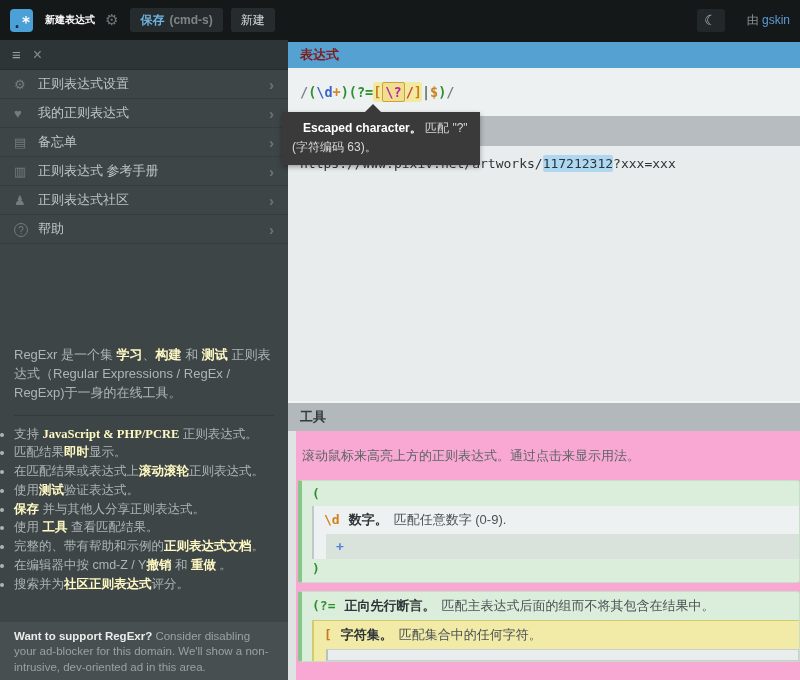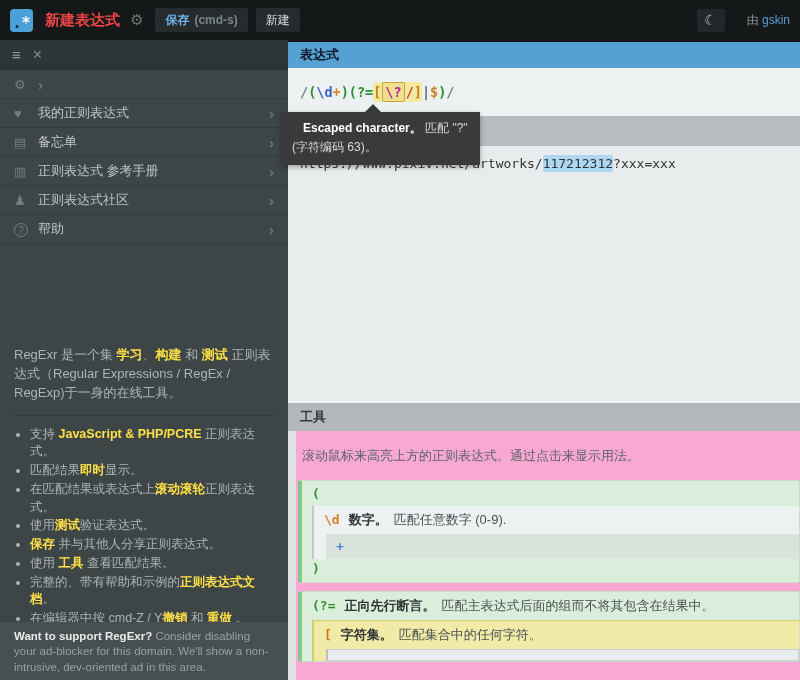--- a/index.html
+++ b/index.html
@@ -8,21 +8,21 @@
   .mono { font-family:"DejaVu Sans Mono", monospace; }
   .b { font-weight:bold; }
 
   
   #topbar { position:absolute; left:0; top:0; width:800px; height:40px;
     background:#141819; display:flex; align-items:center; padding:0 10px; gap:8px; z-index:5; }
   #logo { width:23px; height:23px; background:#4ba0d8; border-radius:4px;
     display:flex; align-items:center; justify-content:center;
     font-family:"DejaVu Sans Mono", monospace; font-weight:bold; font-size:15px; line-height:10px; padding-top:6px; }
   #logo .dot { color:#0f3349; } #logo .star { color:#ffffff; }
-  #doc-title { color:#ef4444; font-size:15px; font-weight:bold; margin-left:4px; white-space:nowrap; }
+  #doc-title { color:#ffffff; font-size:10px; font-weight:bold; margin-left:4px; white-space:nowrap; }
   .title-gear { color:#6d7577; font-size:15px; margin:0 4px 0 2px; cursor:pointer; }
   .tb-btn { background:#262c2e; border-radius:3px; height:24px; display:flex; align-items:center;
     padding:0 10px; font-size:12px; color:#d6dadb; white-space:nowrap; cursor:pointer; }
   .tb-btn .save-word { color:#6fb3e0; font-weight:bold; }
   .tb-btn .shortcut { color:#7d8587; margin-left:5px; font-weight:bold; }
   #tb-spacer { flex:1; }
   #moon-btn { background:#22282a; border-radius:3px; width:28px; height:23px; display:flex;
     align-items:center; justify-content:center; color:#b8bec0; font-size:14px; cursor:pointer; }
   #credit { color:#8a9193; font-size:12px; margin-left:14px; white-space:nowrap; }
   #credit .name { color:#5b9bd3; }
@@ -38,34 +38,34 @@
   .menu-item { height:29px; display:flex; align-items:center; padding:0 14px;
     border-bottom:1px solid #353c3e; font-size:13px; color:#bfc5c6; cursor:pointer; }
   .menu-item .mi-icon { width:24px; color:#747c7e; font-size:13px; }
   .mi-icon.circled span { display:inline-block; width:14px; height:14px; border:1px solid #747c7e;
     border-radius:50%; font-size:10px; line-height:13px; text-align:center; }
   .menu-item .mi-label { flex:1; }
   .menu-item .chev { color:#6c7476; font-size:15px; font-weight:bold; }
 
   #sb-about { position:absolute; top:306px; left:0; width:288px; padding:0 14px;
     font-size:13px; line-height:1.45; color:#aeb4b6; }
-  #sb-about .b, #sb-bullets .b { color:#fde047; }
+  #sb-about .b, #sb-bullets .b { color:#fef9c3;font-family:Liberation Serif, serif; }
   #sb-divider { border:none; border-top:1px solid #343b3c; margin:12px 0 10px 0; }
-  #sb-bullets { margin-left:16px; font-size:12.5px; line-height:1.42; color:#aeb4b6; }
+  #sb-bullets { font-size:12.5px; line-height:1.42; color:#aeb4b6; }
   #sb-bullets li { margin:0 0 1px 0; }
 
   #sb-ad { position:absolute; left:0; bottom:0; width:288px; height:58px; background:#484f51;
     padding:7px 14px; font-size:11.5px; line-height:1.33; color:#9ba1a3; }
   #sb-ad .b { color:#e9eceb; }
 
   
   #main { position:absolute; left:288px; top:40px; width:512px; height:640px; background:#e9eced; }
   #main .dark-strip { position:absolute; top:0; left:0; width:512px; height:2px; background:#141819; }
   #expr-header { position:absolute; top:2px; left:0; width:512px; height:26px; background:#55a1d1;
-    color:#0f172a; font-size:13px; font-weight:bold; line-height:26px; padding-left:12px; }
+    color:#7f1d1d; font-size:13px; font-weight:bold; line-height:26px; padding-left:12px; }
   #expr-field { position:absolute; top:28px; left:0; width:512px; height:48px; background:#eef1f1;
     display:flex; align-items:center; padding-left:12px; font-size:13.5px; cursor:text; }
   #expr-field span { font-weight:bold; }
   .tk-delim { color:#7a8488; }
   .tk-grp   { color:#2e8f2e; }
   .tk-esc   { color:#3a66c8; }
   .tk-quant { color:#d2892a; }
   .tk-alt   { color:#5f6f62; }
   .tk-anchor{ color:#c8821e; }
   .set-hl { background:#f3eaa2; border-radius:2px; padding:2px 0; }
@@ -133,20 +133,21 @@
 </div>
 
 <div id="sidebar">
   <div id="menu-header">
     <span class="list-icon">≡</span>
     <span class="close">×</span>
   </div>
 
   <div class="menu-item">
     <span class="mi-icon">⚙</span>
+    <span class="mi-label">正则表达式设置</span>
     <span class="chev">›</span>
   </div>
   <div class="menu-item">
     <span class="mi-icon">♥</span>
     <span class="mi-label">我的正则表达式</span>
     <span class="chev">›</span>
   </div>
   <div class="menu-item">
     <span class="mi-icon">▤</span>
     <span class="mi-label">备忘单</span>

